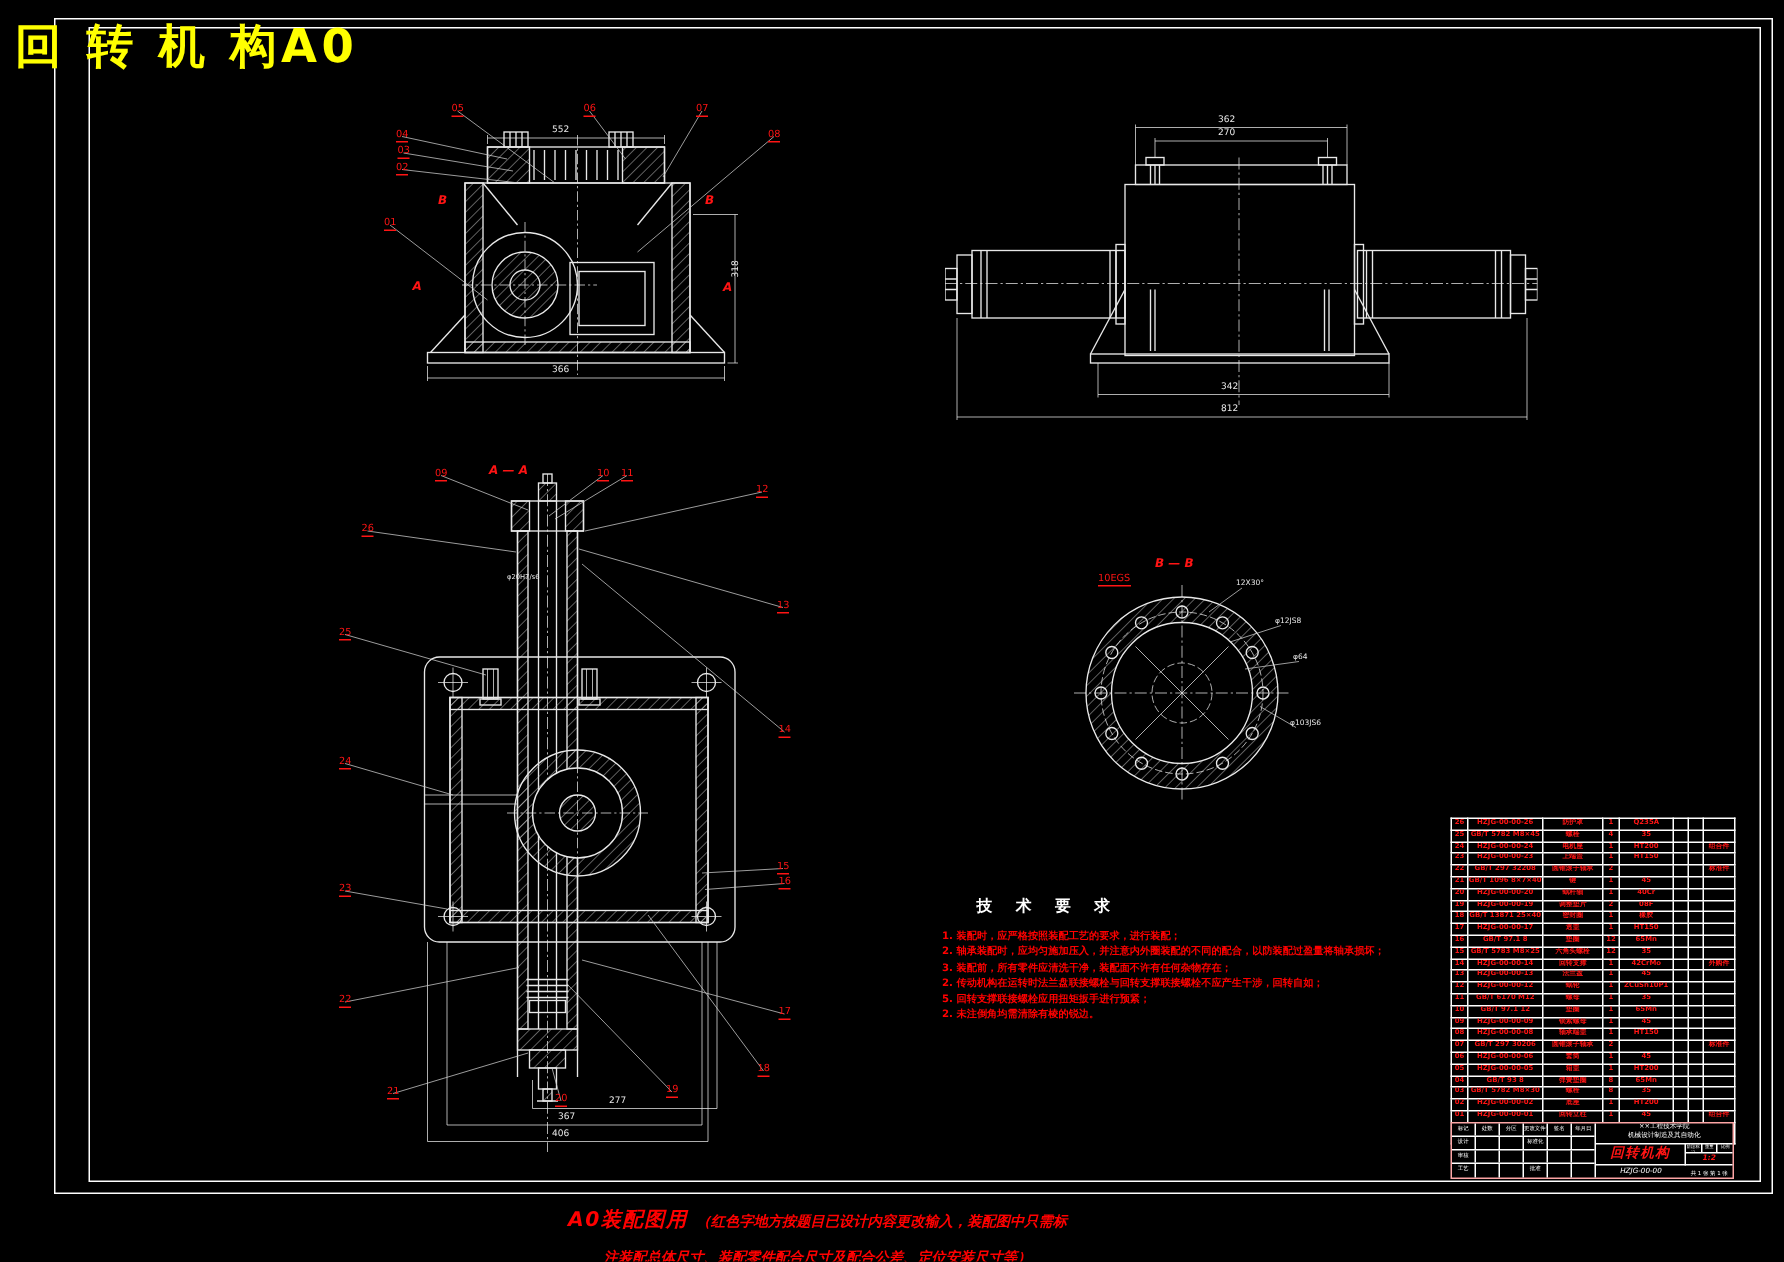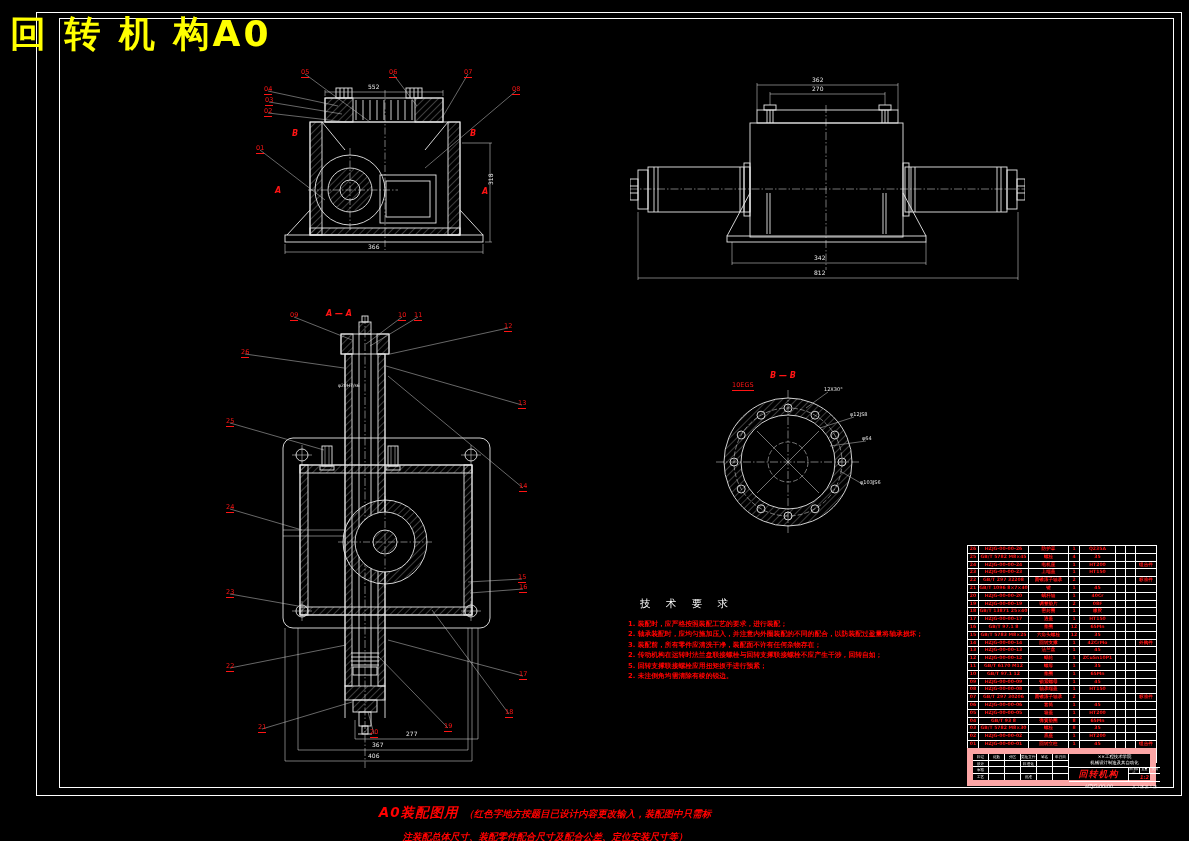--- a/index.html
+++ b/index.html
@@ -1,37 +1,37 @@
 <!DOCTYPE html>
 <html><head>
 <meta charset="utf-8">
 <style>
   html,body{margin:0;padding:0}
   body{width:1189px;height:841px;background:#000;position:relative;overflow:hidden;
        font-family:"DejaVu Sans","Liberation Sans",sans-serif;color:#fff}
   .frame-outer{position:absolute;left:36px;top:12px;width:1144px;height:782px;border:1px solid #fff}
   .frame-inner{position:absolute;left:59px;top:18px;width:1113px;height:768px;border:1.5px solid #fff}
-  .sheet-title{position:absolute;left:10px;top:10px;font-size:36px;font-weight:bold;color:#ffff00;
+  .sheet-title{position:absolute;left:10px;top:10px;font-size:31px;font-weight:bold;color:#ffff00;
        letter-spacing:3px;white-space:nowrap;z-index:5}
   .view{position:absolute}
   .view svg{position:absolute;left:0;top:0}
   .ann{position:absolute;white-space:nowrap;line-height:1;z-index:3}
   .ann-w{color:#e8e8e8;font-size:6px}
   .ann-r{color:#ff1414;font-size:6.5px}
   .ann-u{border-bottom:1px solid #ff1414;padding-bottom:1px}
   .ann-b{font-weight:bold;font-style:italic;font-size:8px}
   .tech{position:absolute;left:628px;top:597px;width:312px}
-  .tech-title{color:#fff;font-weight:normal;font-size:10.5px;letter-spacing:6px;margin-left:12px;margin-bottom:8px;white-space:nowrap}
+  .tech-title{color:#fff;font-weight:bold;font-size:10.5px;letter-spacing:6px;margin-left:23px;margin-bottom:8px;white-space:nowrap}
   .tech-line{color:#ff0000;font-size:6.8px;font-weight:bold;line-height:10.4px;white-space:nowrap}
   table.bom{position:absolute;left:967px;top:545px;width:189px;border-collapse:collapse;table-layout:fixed}
   table.bom td,table.bom th{border:1px solid #fff;height:6.8px;padding:0;font-size:4.6px;color:#ff1414;
        overflow:hidden;white-space:nowrap;text-align:center;font-weight:bold;line-height:1}
   table.bom th{color:#fff;font-size:5.5px;height:13px;font-weight:normal}
   td.yel{color:#ffff00}
-  .tblock{position:absolute;left:967px;top:748px;width:189px;height:38px;border:6px solid #fca5a5;
+  .tblock{position:absolute;left:967px;top:748px;width:189px;height:38px;border:1px solid #fca5a5;
        box-sizing:border-box;color:#fff;z-index:2;background:#000}
   .tb-left{position:absolute;left:0;top:0;width:96px;height:100%;border-right:1px solid #fff;box-sizing:border-box}
   .tb-row{display:flex;height:25%;box-sizing:border-box;border-bottom:1px solid #fff}
   .tb-row:last-child{border-bottom:none}
   .tb-cell{flex:1;border-right:1px solid #fff;font-size:3.6px;text-align:center;overflow:hidden;
        white-space:nowrap;padding-top:1px;box-sizing:border-box}
   .tb-cell:last-child{border-right:none}
   .tb-unit{position:absolute;left:96px;top:0;width:91px;height:13px;border-bottom:1px solid #fff;
        font-size:4.4px;text-align:center;line-height:1.45;overflow:hidden}
   .tb-title{position:absolute;left:96px;top:13px;width:60px;height:15px;border-right:1px solid #fff;

